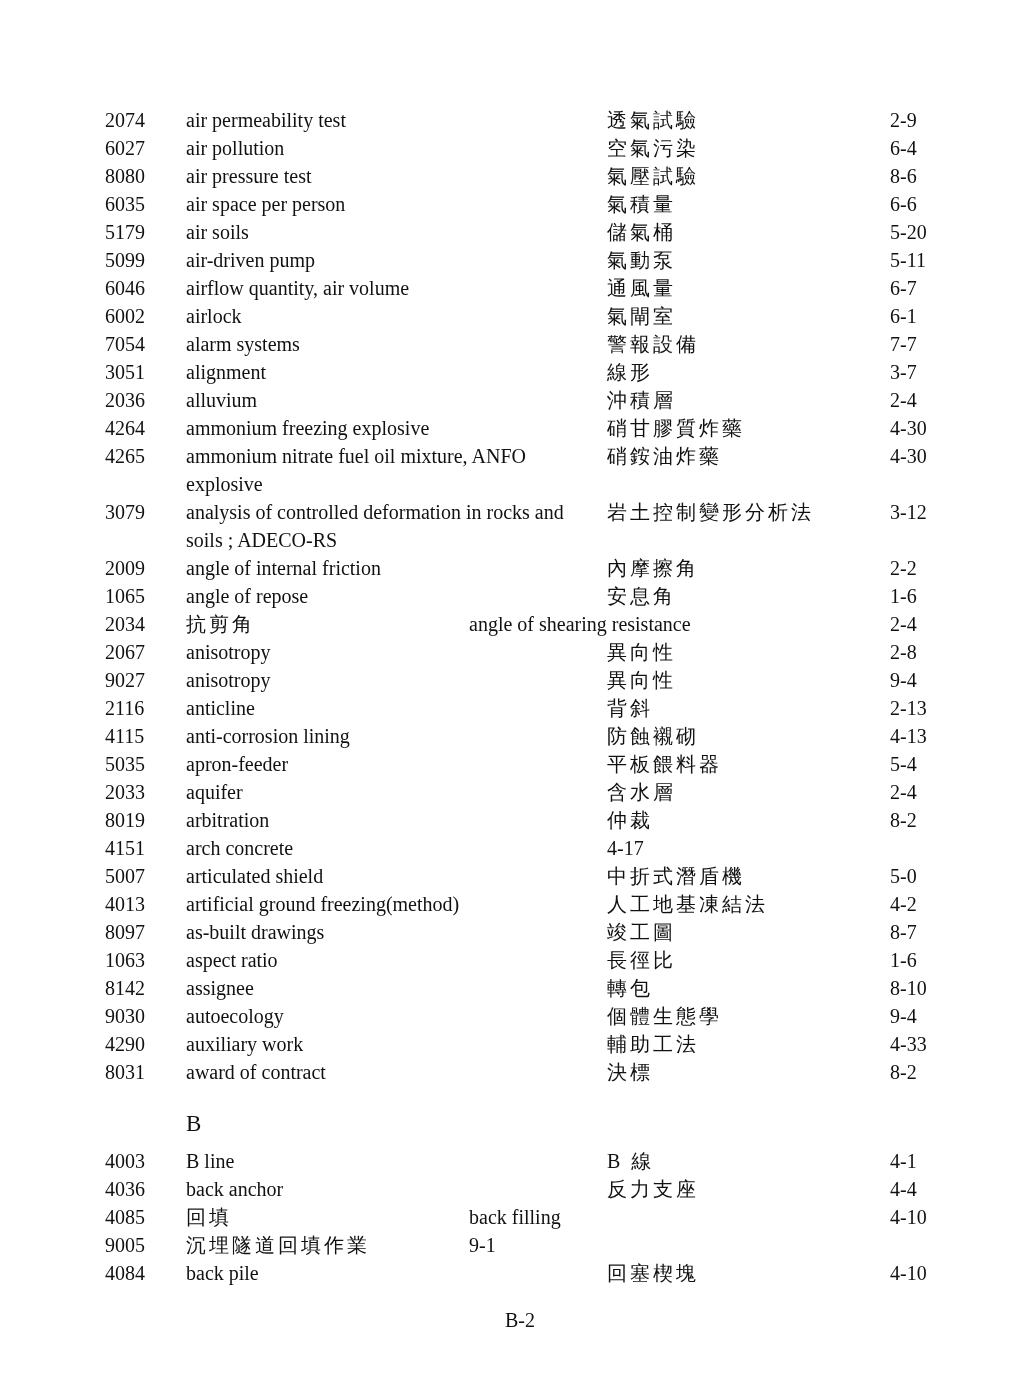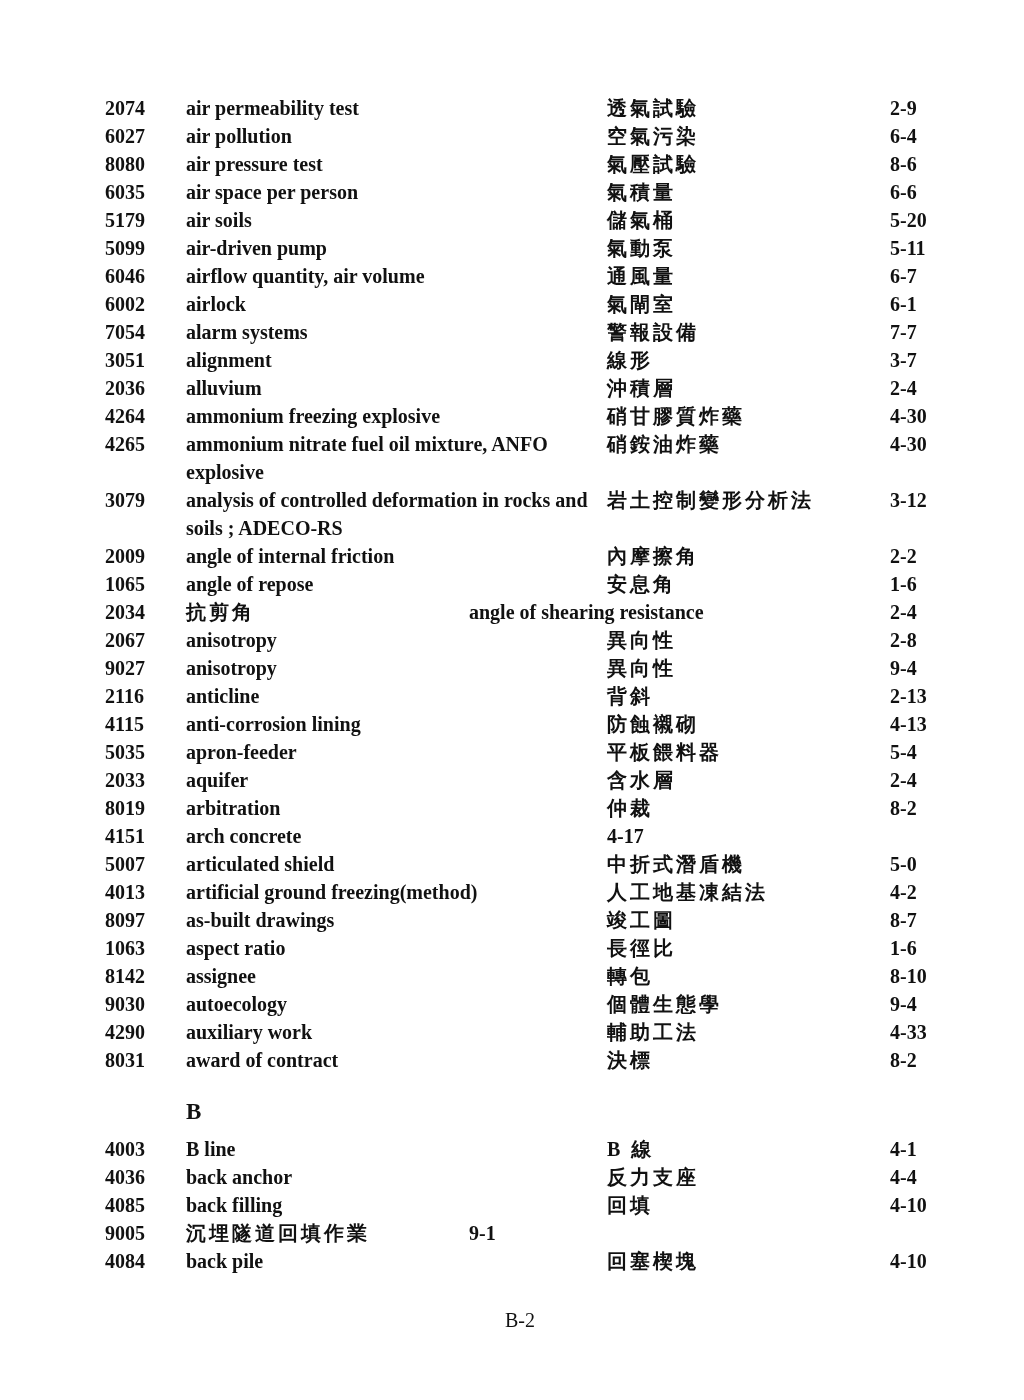--- a/index.html
+++ b/index.html
@@ -10,23 +10,22 @@
     margin: 0 auto;
     background: #ffffff;
     color: #111111;
     font-family: "Liberation Serif", "DejaVu Serif", serif;
     font-size: 20px;
     overflow: hidden;
   }
   .content {
     position: absolute;
     left: 0;
-    top: 94px;
+    top: 106px;
     width: 100%;
-    font-weight: bold;
   }
   .row {
     display: flex;
     align-items: flex-start;
   }
   .col { line-height: 28px; }
   .term-id {
     margin-left: 105px;
     width: 81px;
     flex: 0 0 81px;
@@ -268,22 +267,22 @@
         <div class="col page-ref">4-1</div>
       </div>
       <div class="row">
         <div class="col term-id">4036</div>
         <div class="col term-en">back anchor</div>
         <div class="col term-zh">反力支座</div>
         <div class="col page-ref">4-4</div>
       </div>
       <div class="row">
         <div class="col term-id">4085</div>
+        <div class="col term-zh">回填</div>
         <div class="col term-en">back filling</div>
-        <div class="col term-zh">回填</div>
         <div class="col page-ref">4-10</div>
       </div>
       <div class="row">
         <div class="col term-id">9005</div>
         <div class="col term-zh">沉埋隧道回填作業</div>
         <div class="col page-ref">9-1</div>
       </div>
       <div class="row">
         <div class="col term-id">4084</div>
         <div class="col term-en">back pile</div>

